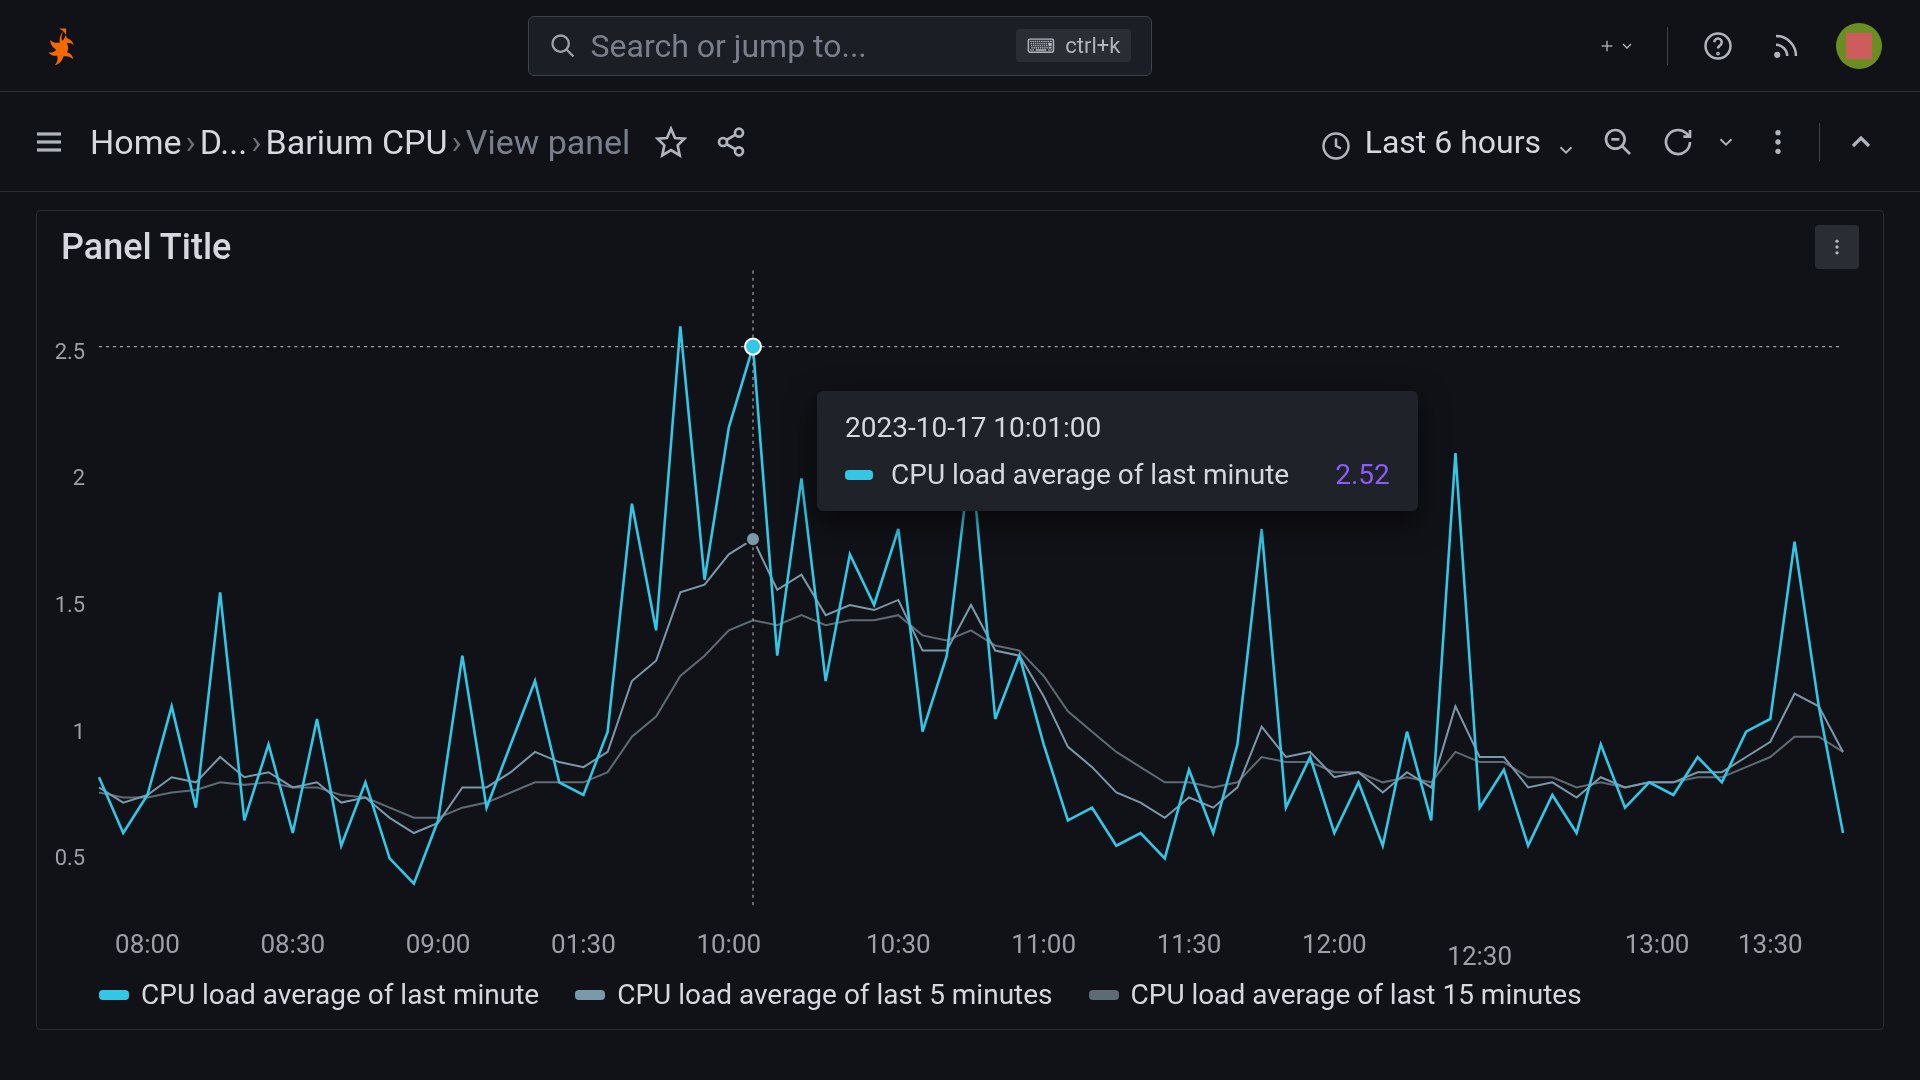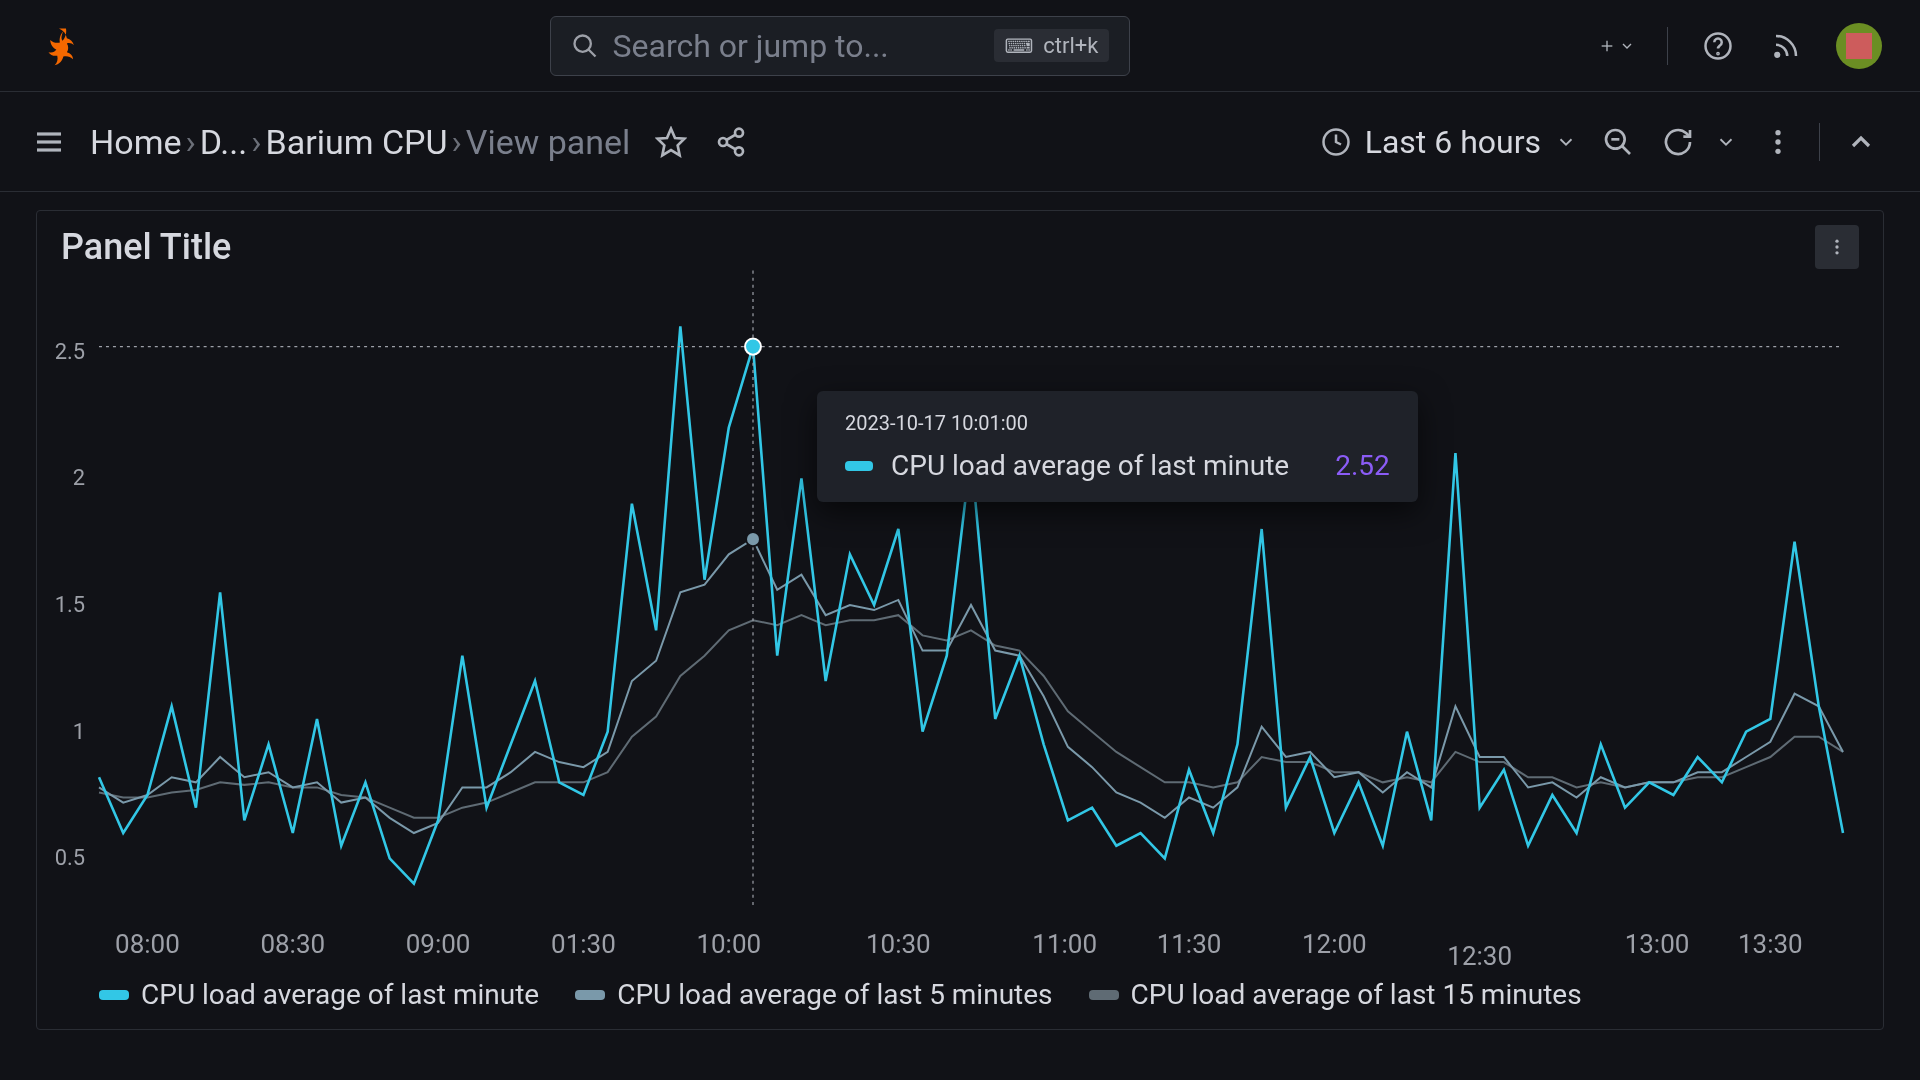--- a/index.html
+++ b/index.html
@@ -12,21 +12,21 @@
 
 .topbar {
   height: 92px; display: flex; align-items: center; padding: 0 38px;
   border-bottom: 1px solid #2a2d34;
 }
 .logo { width: 42px; height: 42px; margin-right: 20px; }
 .searchbox {
   margin-left: auto; margin-right: auto;
   display: flex; align-items: center;
   background: #1b1e24; border: 1px solid #3d414a; border-radius: 6px;
-  padding: 10px 20px; width: 580px; height: 60px;
+  padding: 10px 20px; width: 624px; height: 60px;
 }
 .searchbox .placeholder { font-size: 32px; color: #7a7f8c; margin-left: 14px; flex:1; }
 .kbd {
   display: flex; align-items: center; gap: 10px;
   background: #2a2d34; border-radius: 4px; padding: 4px 10px;
   font-size: 22px; color: #b0b4bc;
 }
 .kbd-icon { font-size: 20px; }
 .top-actions { display: flex; align-items: center; gap: 32px; margin-left: 20px; }
 .icon-btn { width: 36px; height: 36px; display:flex;align-items:center;justify-content:center; color: #b0b4bc; cursor:pointer; }
@@ -39,21 +39,21 @@
 .toolbar {
   height: 100px; display: flex; align-items: center; padding: 0 40px 0 30px;
   border-bottom: 1px solid #2a2d34; gap: 22px;
 }
 .hamburger { cursor:pointer; }
 .breadcrumb { display:flex; align-items:center; gap: 4px; font-size: 34px; }
 .breadcrumb .crumb { color: #d6d8df; cursor:pointer; }
 .breadcrumb .crumb.muted { color: #7a7f8c; }
 .breadcrumb .sep { color: #6b6f78; }
 .tb-spacer { flex:1; }
-.time-picker { display:flex; align-items:center; gap:14px; cursor:pointer; }
+.time-picker { display:flex; align-items:flex-end; gap:14px; cursor:pointer; }
 .time-picker span { font-size: 32px; color: #d6d8df; }
 .tb-icon { width:38px; height:38px; display:flex;align-items:center;justify-content:center; color:#b0b4bc; cursor:pointer;}
 .tb-icon svg { width:32px; height:32px; }
 .refresh-group { display:flex; align-items:center; gap:18px; }
 
 
 .panel {
   margin: 18px 36px; border: 1px solid #2a2d34; border-radius: 4px;
   height: 820px; position: relative;
 }
@@ -69,21 +69,21 @@
 .crosshair-v { stroke: #9da0a8; stroke-width: 1.2; stroke-dasharray: 3 4; }
 .crosshair-h { stroke: #9da0a8; stroke-width: 1.2; stroke-dasharray: 3 4; }
 .hover-dot { fill: #32c7e6; stroke: #fff; stroke-width: 2; }
 .hover-dot2 { fill: #7a99aa; stroke: #111217; stroke-width: 2; }
 
 .tooltip {
   position: absolute; left: 780px; top: 180px;
   background: #1f2229; border-radius: 6px; padding: 20px 28px;
   box-shadow: 0 10px 30px rgba(0,0,0,0.6);
 }
-.tooltip-time { font-size: 20px; color: #d6d8df; margin-bottom: 14px; }
+.tooltip-time { font-size: 28px; color: #d6d8df; margin-bottom: 14px; }
 .tooltip-row { display:flex; align-items:center; gap:18px; font-size: 28px; }
 .tooltip-swatch { width: 28px; height: 10px; background:#32c7e6; border-radius:4px; }
 .tooltip-label { color: #d6d8df; }
 .tooltip-val { color: #8b5cf6; margin-left: 28px; }
 
 .x-axis-labels { position:absolute; left:62px; right:40px; bottom:70px; height:30px; }
 .x-axis-labels span { position:absolute; font-size:26px; color:#9da0a8; transform: translateX(-50%); }
 
 .legend { position:absolute; left:62px; right:40px; bottom: 18px; display:flex; gap: 36px; font-size: 28px; color:#d6d8df; }
 .legend-item { display:flex; align-items:center; gap:12px; }
@@ -257,21 +257,21 @@
     </div>
   </div>
 
   <div class="x-axis-labels" id="x-axis">
       <span style="left: 2.77778%;">08:00</span>
       <span style="left: 11.1111%;">08:30</span>
       <span style="left: 19.4444%;">09:00</span>
       <span style="left: 27.7778%;">01:30</span>
       <span style="left: 36.1111%;">10:00</span>
       <span style="left: 45.8333%;">10:30</span>
-      <span style="left: 54.1667%; margin-left: 21px;">11:00</span>
+      <span style="left: 54.1667%;">11:00</span>
       <span style="left: 62.5%;">11:30</span>
       <span style="left: 70.8333%;">12:00</span>
       <span style="left: 79.1667%; margin-top: 12px;">12:30</span>
       <span style="left: 87.5%; margin-left: 32px;">13:00</span>
       <span style="left: 95.8333%;">13:30</span>
     </div>
 
   <div class="legend">
     <div class="legend-item">
         <div class="legend-swatch" style="background:#32c7e6"></div>

